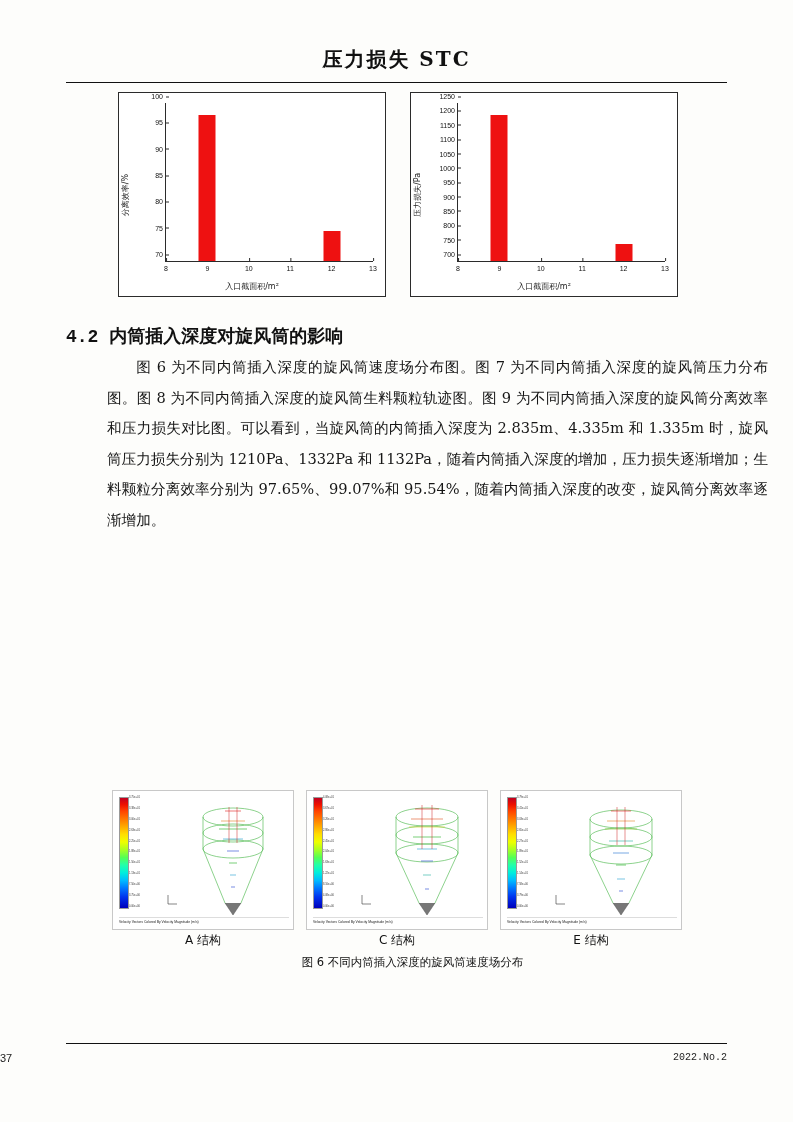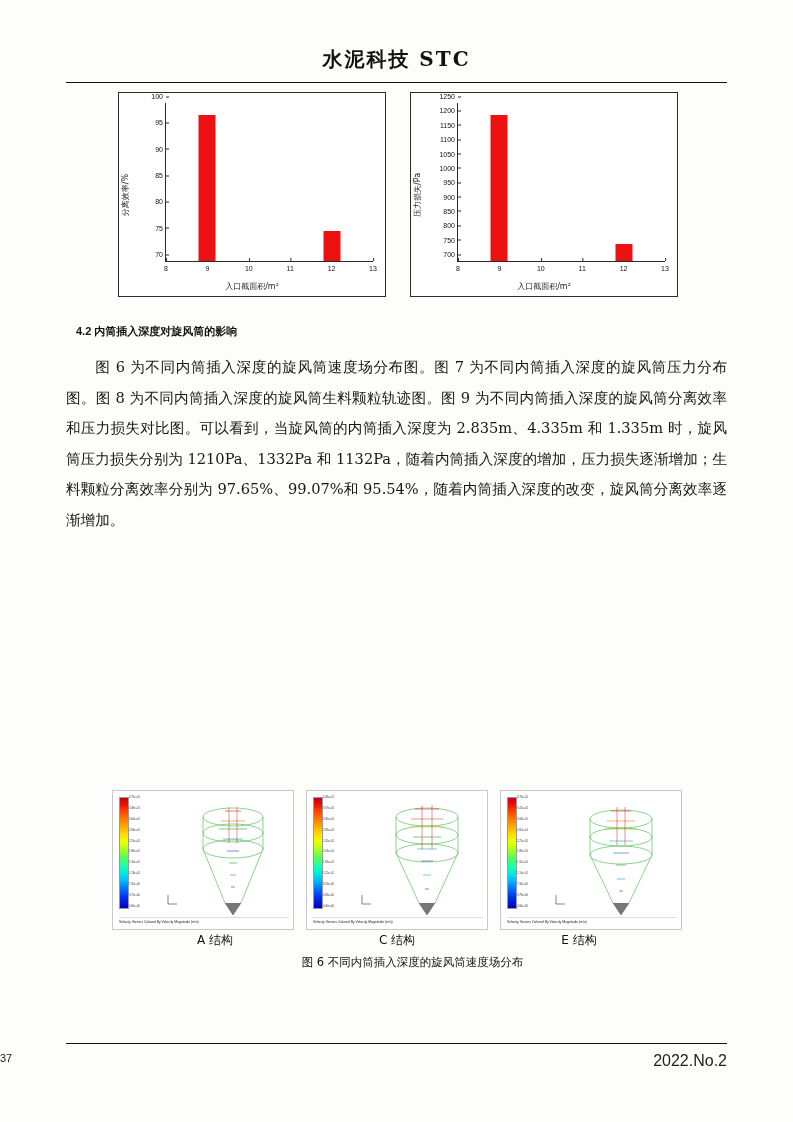--- a/index.html
+++ b/index.html
@@ -137,38 +137,38 @@
   #fig5-caption {
     position: absolute;
     top: 303px;
     left: 0;
     width: 100%;
   }
   
   .section-head {
     position: absolute;
     top: 324px;
-    left: 76px;
-    font-family: Liberation Sans, sans-serif;
+    left: 66px;
+    font-family: Liberation Mono, monospace;
     font-weight: bold;
-    font-size: 11px;
+    font-size: 18px;
     color: #111;
   }
   .body {
     position: absolute;
     left: 66px;
     width: 661px;
     font-family: "DejaVu Serif", serif;
     font-size: 14.6px;
     line-height: 30.5px;
     text-align: justify;
     text-justify: inter-ideograph;
     color: #161616;
   }
-  #para1 { top: 352px; }
+  #para1 { top: 352px; margin-left: 41px; }
   #para2 { top: 588px; }
   .indent { text-indent: 2em; }
   
   .fig6-wrap {
     position: absolute;
     top: 790px;
     left: 112px;
     width: 570px;
     height: 140px;
     display: flex;
@@ -237,21 +237,21 @@
     width: 16px;
     height: 16px;
   }
   .fig6-labels {
     position: absolute;
     top: 932px;
     left: 112px;
     width: 570px;
     height: 18px;
     display: flex;
-    justify-content: center;
+    justify-content: space-between;
   }
   .fig6-label {
     width: 182px;
     text-align: center;
     font-family: "DejaVu Sans", sans-serif;
     font-size: 12px;
     color: #111;
   }
   #fig6-caption {
     position: absolute;
@@ -274,32 +274,32 @@
     width: 100%;
     text-align: left;
     font-family: "Liberation Sans", sans-serif;
     font-size: 11px;
     color: #222;
   }
   .footer-issue {
     position: absolute;
     top: 1052px;
     right: 66px;
-    font-family: Liberation Sans, sans-serif;
-    font-size: 16px;
+    font-family: Liberation Mono, monospace;
+    font-size: 10px;
     color: #222;
   }
 </style>
 </head>
 <body>
 
 <div class="page">
 
   <div class="header">
-    <div class="header-title">水泥科技  STC</div>
+    <div class="header-title">压力损失  STC</div>
   </div>
   <div class="header-rule"></div>
 
   <div class="fig5-wrap">
 
     <div class="chart-box">
       <div class="ylabel">分离效率/%</div>
       <div class="plot-area">
         <div class="ytick" style="bottom:0%">70</div>
         <div class="ytick" style="bottom:16.7%">75</div>

